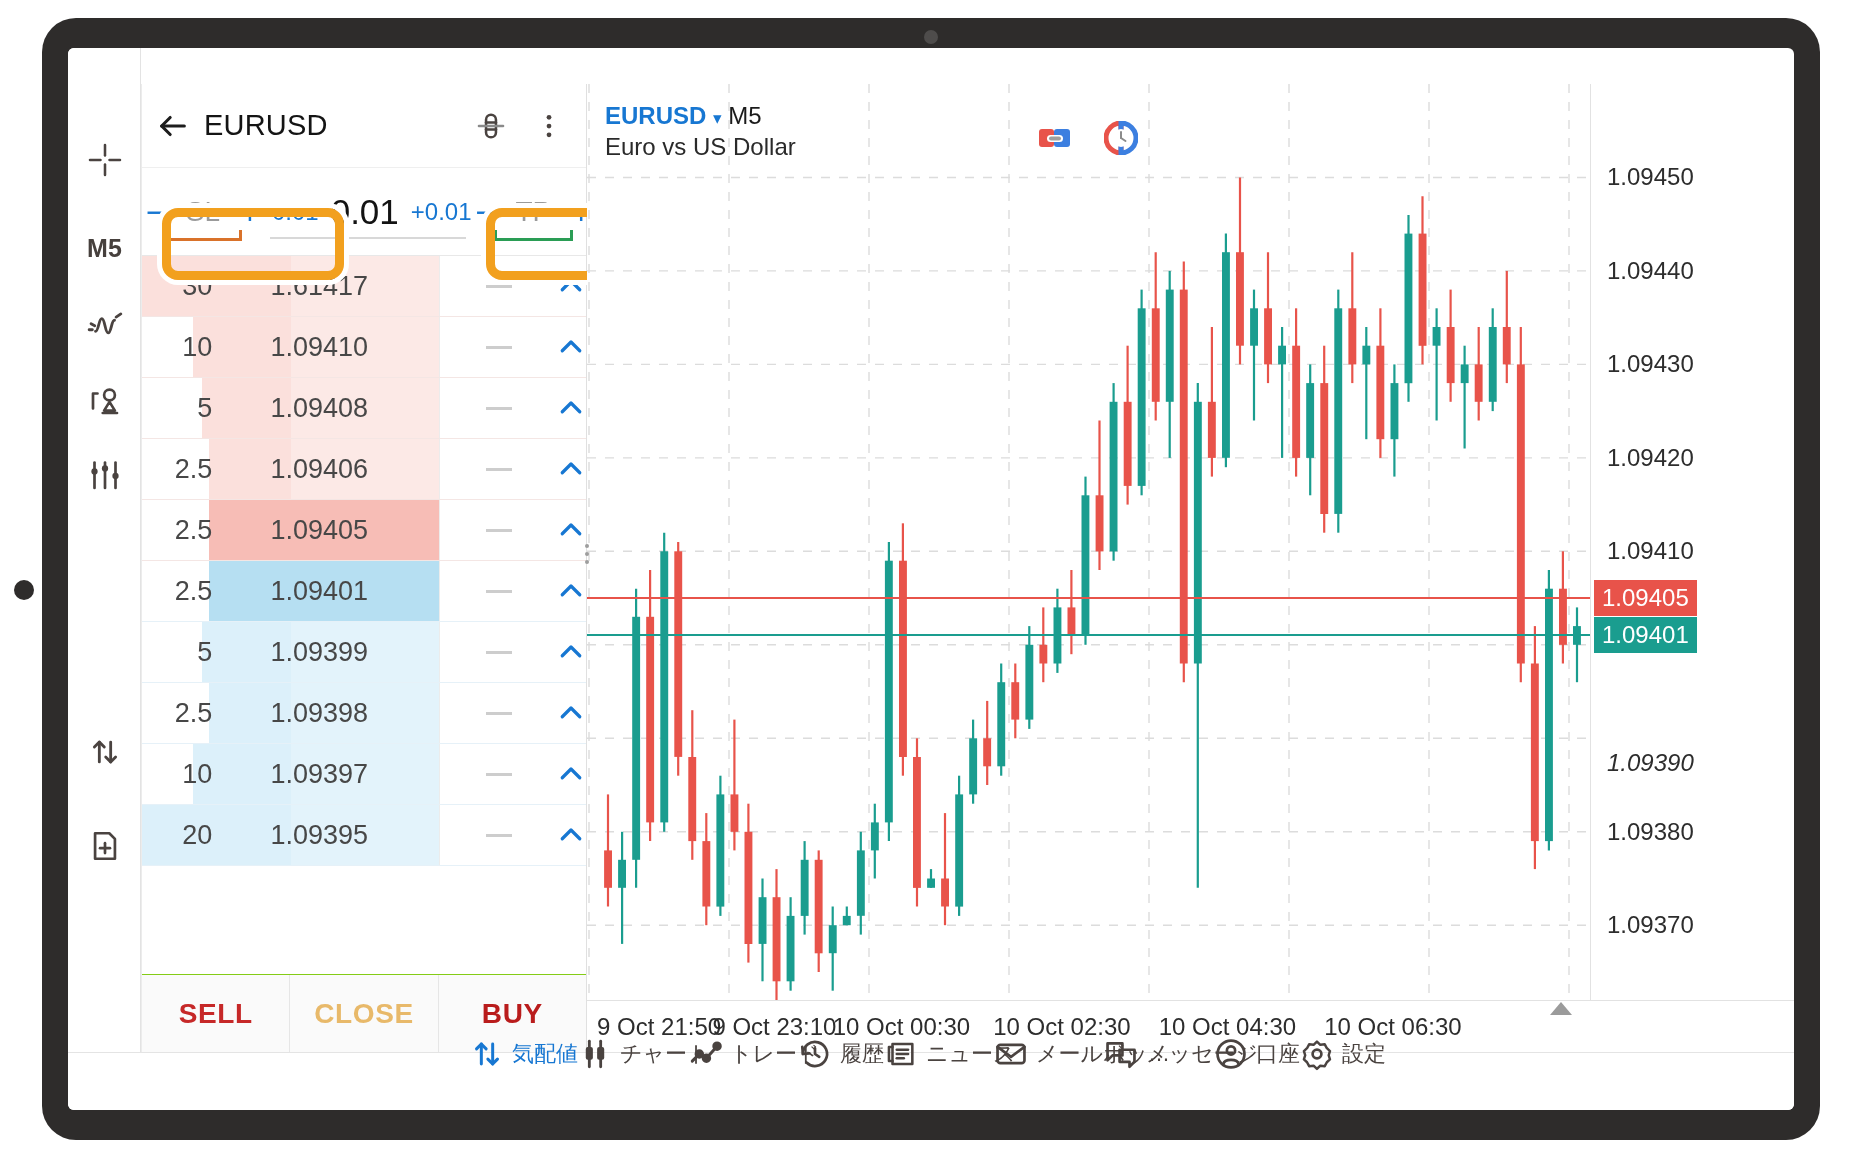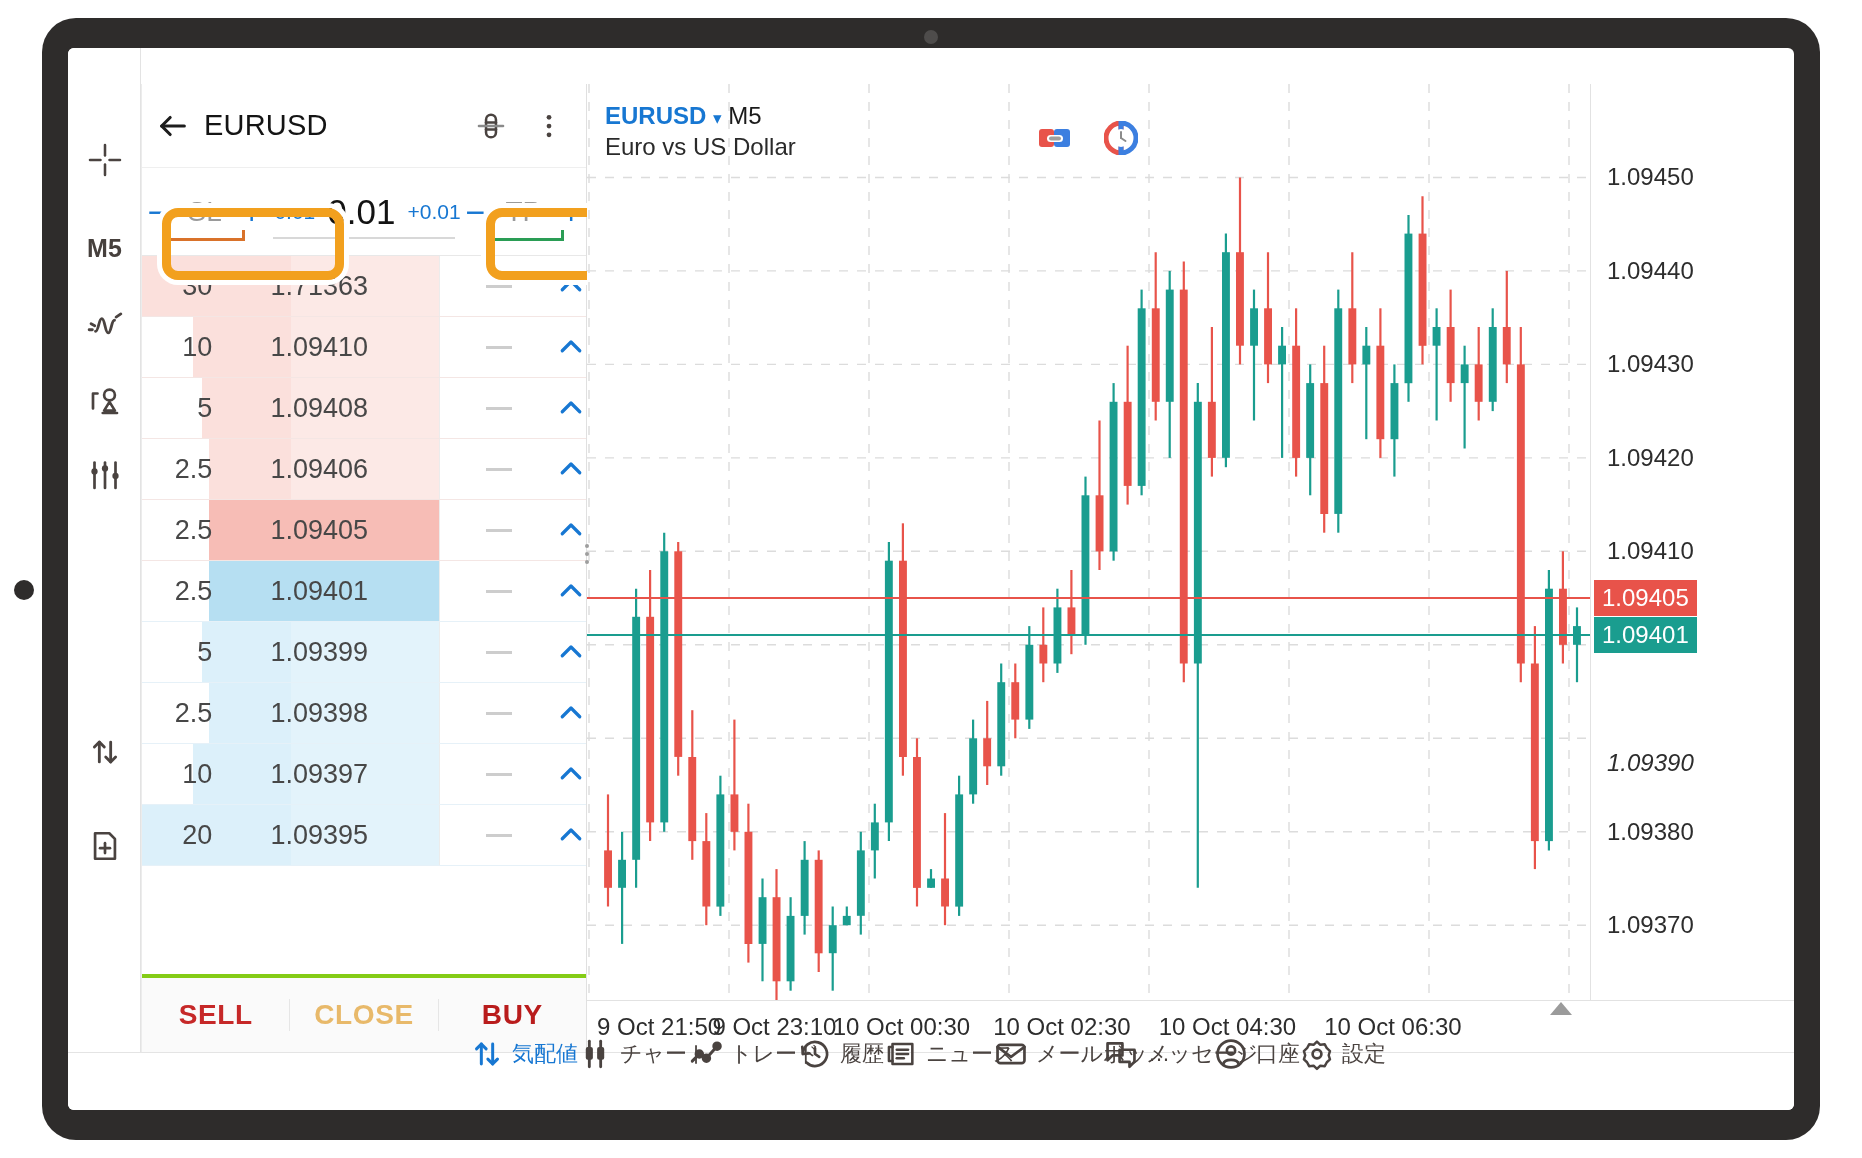--- a/index.html
+++ b/index.html
@@ -114,21 +114,21 @@
   }
   .ctrl-underline::before { left: 0; }
   .ctrl-underline::after { right: 0; }
   #sl-underline { background: #d9722a; }
   #tp-underline { background: #2a9d55; }
 
   #lot-cell {
     flex: 1.05; display: flex; align-items: center;
     justify-content: center; gap: 12px; position: relative;
   }
-  .lot-delta { font-size: 21px; color: #1777d2; }
+  .lot-delta { font-size: 24px; color: #1777d2; }
   #lot-value { font-size: 35px; color: #131313; }
   #lot-rule {
     position: absolute; bottom: 16px; left: 6px; right: 6px;
     height: 2px; background: #d8d8d8;
   }
 
   
   #dom {
     position: absolute; left: 0; top: 171px; width: 100%;
     border-top: 1px solid #e8e8e8;
@@ -167,22 +167,21 @@
   }
   .dom-sep {
     position: absolute; left: 297px; top: 0; bottom: 0;
     width: 1px; background: #ececec;
   }
 
   
   #action-row {
     position: absolute; left: 0; bottom: 0; width: 100%; height: 78px;
     display: flex; background: #fafafa;
-    border-top: 4px solid #84cc16;
-    align-items: center;
+    border-top: 1px solid #84cc16;
   }
   .action-btn {
     flex: 1; display: flex; align-items: center; justify-content: center;
     font-size: 28px; font-weight: bold; letter-spacing: 0.6px;
     border-right: 1px solid #e6e6e6;
   }
   .action-btn:last-child { border-right: none; }
   #btn-sell { color: #c62828; }
   #btn-close { color: #e8b96a; }
   #btn-buy { color: #b91c1c; }
@@ -420,21 +419,21 @@
           <div class="ctrl-underline" id="tp-underline"></div>
         </div>
       </div>
 
       <div id="dom">
           <div class="dom-row ask">
             <div class="dom-vol-bar" style="width: 149px; right: auto; left: 0px; background: rgb(251, 224, 220);"></div>
             <div class="dom-price-bg" style="background: rgb(252, 233, 230);"></div>
             <div class="dom-sep"></div>
             <div class="dom-vol">30</div>
-            <div class="dom-price">1.71363</div>
+            <div class="dom-price">1.61417</div>
             <div class="dom-arrow-down">
               <svg width="30" height="30" viewBox="0 0 24 24" fill="none" stroke="#e03b36" stroke-width="2.6" stroke-linecap="round" stroke-linejoin="round">
                 <polyline points="5,9 12,16 19,9"></polyline>
               </svg>
             </div>
             <div class="dom-dash">
               <span></span>
             </div>
             <div class="dom-arrow-up">
               <svg width="30" height="30" viewBox="0 0 24 24" fill="none" stroke="#1777d2" stroke-width="2.6" stroke-linecap="round" stroke-linejoin="round">

